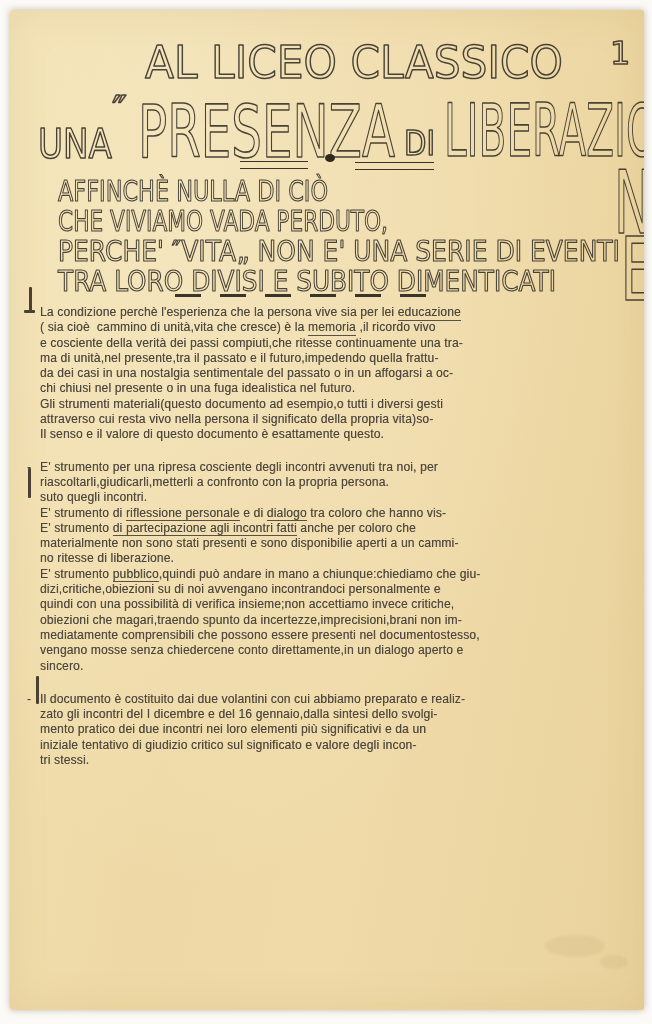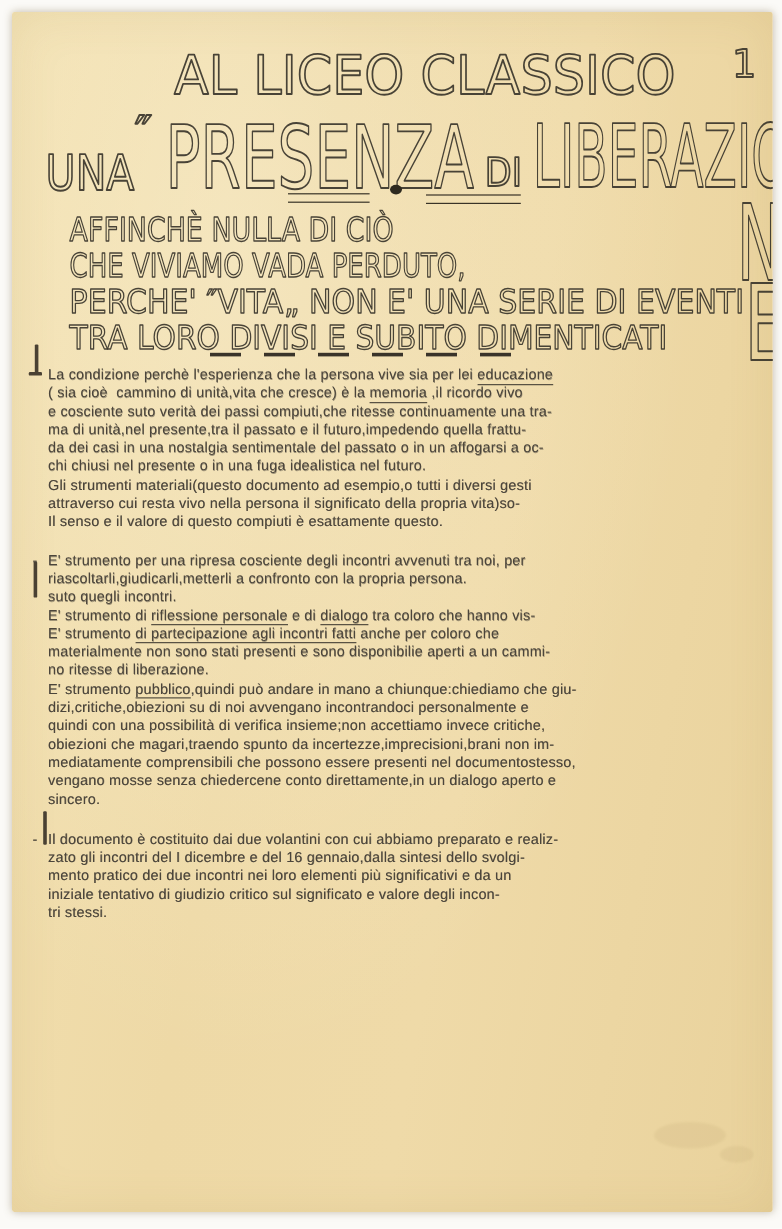--- a/index.html
+++ b/index.html
@@ -70,27 +70,27 @@
 
       <div class="pen-bar" style="left:29px;top:287px;height:25px;"></div>
       <div class="pen-dash" style="left:24px;top:310px;width:11px;"></div>
       <div class="pen-bar" style="left:28px;top:468px;height:30px;"></div>
       <div class="pen-bar" style="left:36px;top:676px;height:28px;"></div>
 
       <div class="body-text">
           <div class="para">
             <div class="line"><span>La condizione perchè l'esperienza che la persona vive sia per lei </span><span class="u">educazione</span></div>
             <div class="line"><span>( sia cioè  cammino di unità,vita che cresce) è la </span><span class="u">memoria</span><span> ,il ricordo vivo</span></div>
-            <div class="line"><span>e cosciente suto verità dei passi compiuti,che ritesse continuamente una tra-</span></div>
+            <div class="line"><span>e cosciente della verità dei passi compiuti,che ritesse continuamente una tra-</span></div>
             <div class="line"><span>ma di unità,nel presente,tra il passato e il futuro,impedendo quella frattu-</span></div>
             <div class="line"><span>da dei casi in una nostalgia sentimentale del passato o in un affogarsi a oc-</span></div>
             <div class="line"><span>chi chiusi nel presente o in una fuga idealistica nel futuro.</span></div>
             <div class="line"><span>Gli strumenti materiali(questo documento ad esempio,o tutti i diversi gesti</span></div>
             <div class="line"><span>attraverso cui resta vivo nella persona il significato della propria vita)so-</span></div>
-            <div class="line"><span>Il senso e il valore di questo compiuti è esattamente questo.</span></div>
+            <div class="line"><span>Il senso e il valore di questo documento è esattamente questo.</span></div>
           </div>
           <div class="para">
             <div class="line"><span class="marker">-</span><span>E' strumento per una ripresa cosciente degli incontri avvenuti tra noi, per</span></div>
             <div class="line"><span>riascoltarli,giudicarli,metterli a confronto con la propria persona.</span></div>
             <div class="line"><span>suto quegli incontri.</span></div>
             <div class="line"><span>E' strumento di </span><span class="u">riflessione personale</span><span> e di </span><span class="u">dialogo</span><span> tra coloro che hanno vis-</span></div>
             <div class="line"><span>E' strumento </span><span class="u">di partecipazione agli incontri fatti</span><span> anche per coloro che</span></div>
             <div class="line"><span>materialmente non sono stati presenti e sono disponibilie aperti a un cammi-</span></div>
             <div class="line"><span>no ritesse di liberazione.</span></div>
             <div class="line"><span>E' strumento </span><span class="u">pubblico</span><span>,quindi può andare in mano a chiunque:chiediamo che giu-</span></div>

